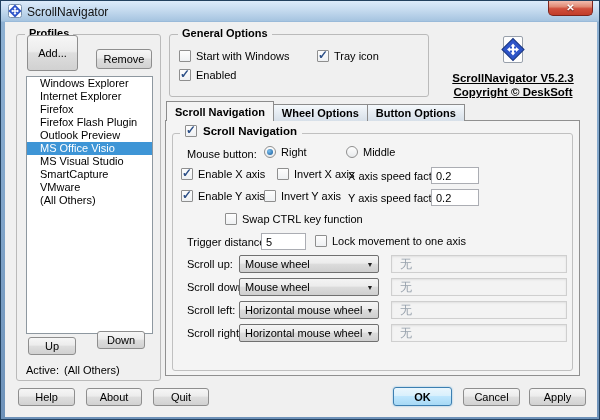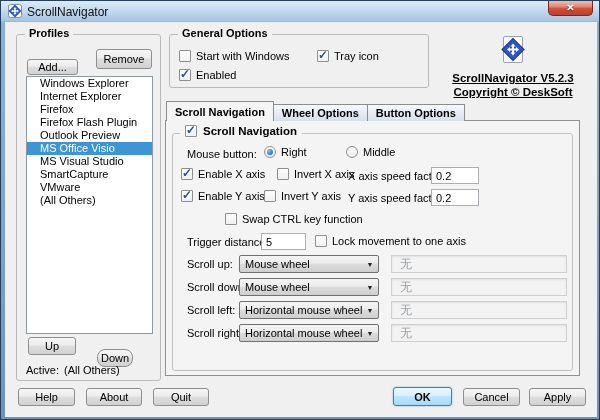--- a/index.html
+++ b/index.html
@@ -95,51 +95,51 @@
     <span class="win-title">ScrollNavigator</span>
     <div class="close-btn">
       <span>✕</span>
     </div>
   </div>
 
   <div class="content">
 
     <div class="groupbox" style="left:11px; top:12px; width:145px; height:347px;">
       <span class="gb-caption">Profiles</span>
-      <div class="btn" style="left:10px; top:24px; width:51px; height:16px;">
+      <div class="btn" style="left:10px; top:0; width:51px; height:36px;">
         <span>Add...</span>
       </div>
       <div class="btn" style="left:79px; top:14px; width:56px; height:20px;">
         <span>Remove</span>
       </div>
       <div class="listbox">
         <div class="lb-item">Windows Explorer</div>
         <div class="lb-item">Internet Explorer</div>
         <div class="lb-item">Firefox</div>
         <div class="lb-item">Firefox Flash Plugin</div>
         <div class="lb-item">Outlook Preview</div>
         <div class="lb-item selected">MS Office Visio</div>
         <div class="lb-item">MS Visual Studio</div>
         <div class="lb-item">SmartCapture</div>
         <div class="lb-item">VMware</div>
         <div class="lb-item">(All Others)</div>
       </div>
       <div class="btn" style="left:11px; top:302px; width:48px; height:18px;">
         <span>Up</span>
       </div>
-      <div class="btn" style="left:80px; top:314px; width:36px; height:18px;border-radius:8px;">
+      <div class="btn" style="left:80px; top:296px; width:48px; height:18px;">
         <span>Down</span>
       </div>
       <div class="field" style="left:9px; top:329px;">
         <span class="lbl">Active:</span>
         <span class="lbl">(All Others)</span>
       </div>
     </div>
 
-    <div class="groupbox" style="left:164px; top:12px; width:260px; height:54px;">
+    <div class="groupbox" style="left:164px; top:12px; width:260px; height:63px;">
       <span class="gb-caption">General Options</span>
       <div class="field" style="left:9px; top:15px;">
         <span class="cb"></span>
         <span class="lbl">Start with Windows</span>
       </div>
       <div class="field" style="left:147px; top:15px;">
         <span class="cb checked"></span>
         <span class="lbl">Tray icon</span>
       </div>
       <div class="field" style="left:9px; top:34px;">

